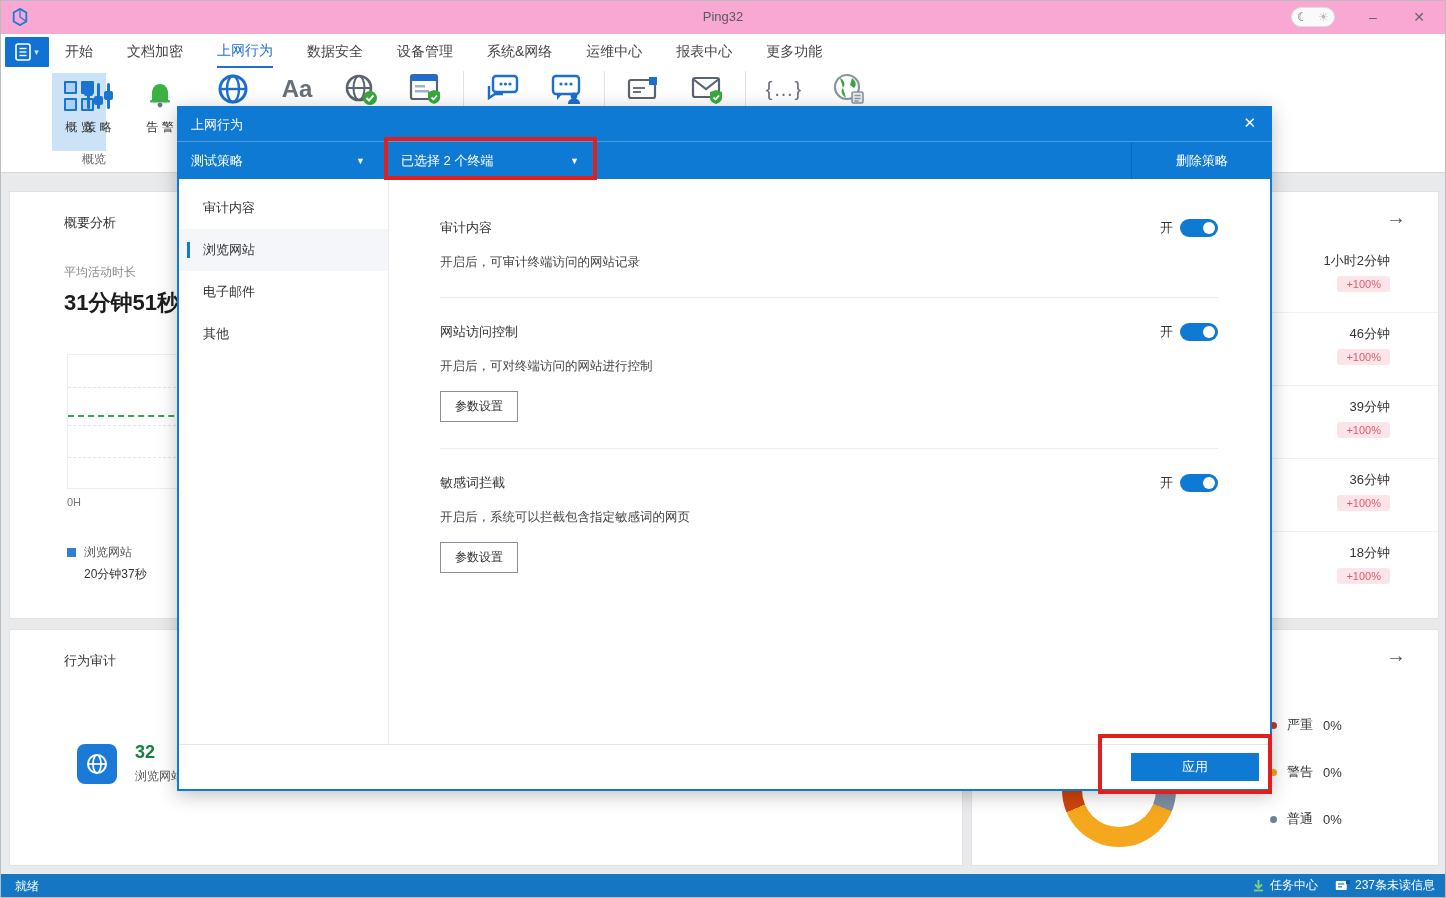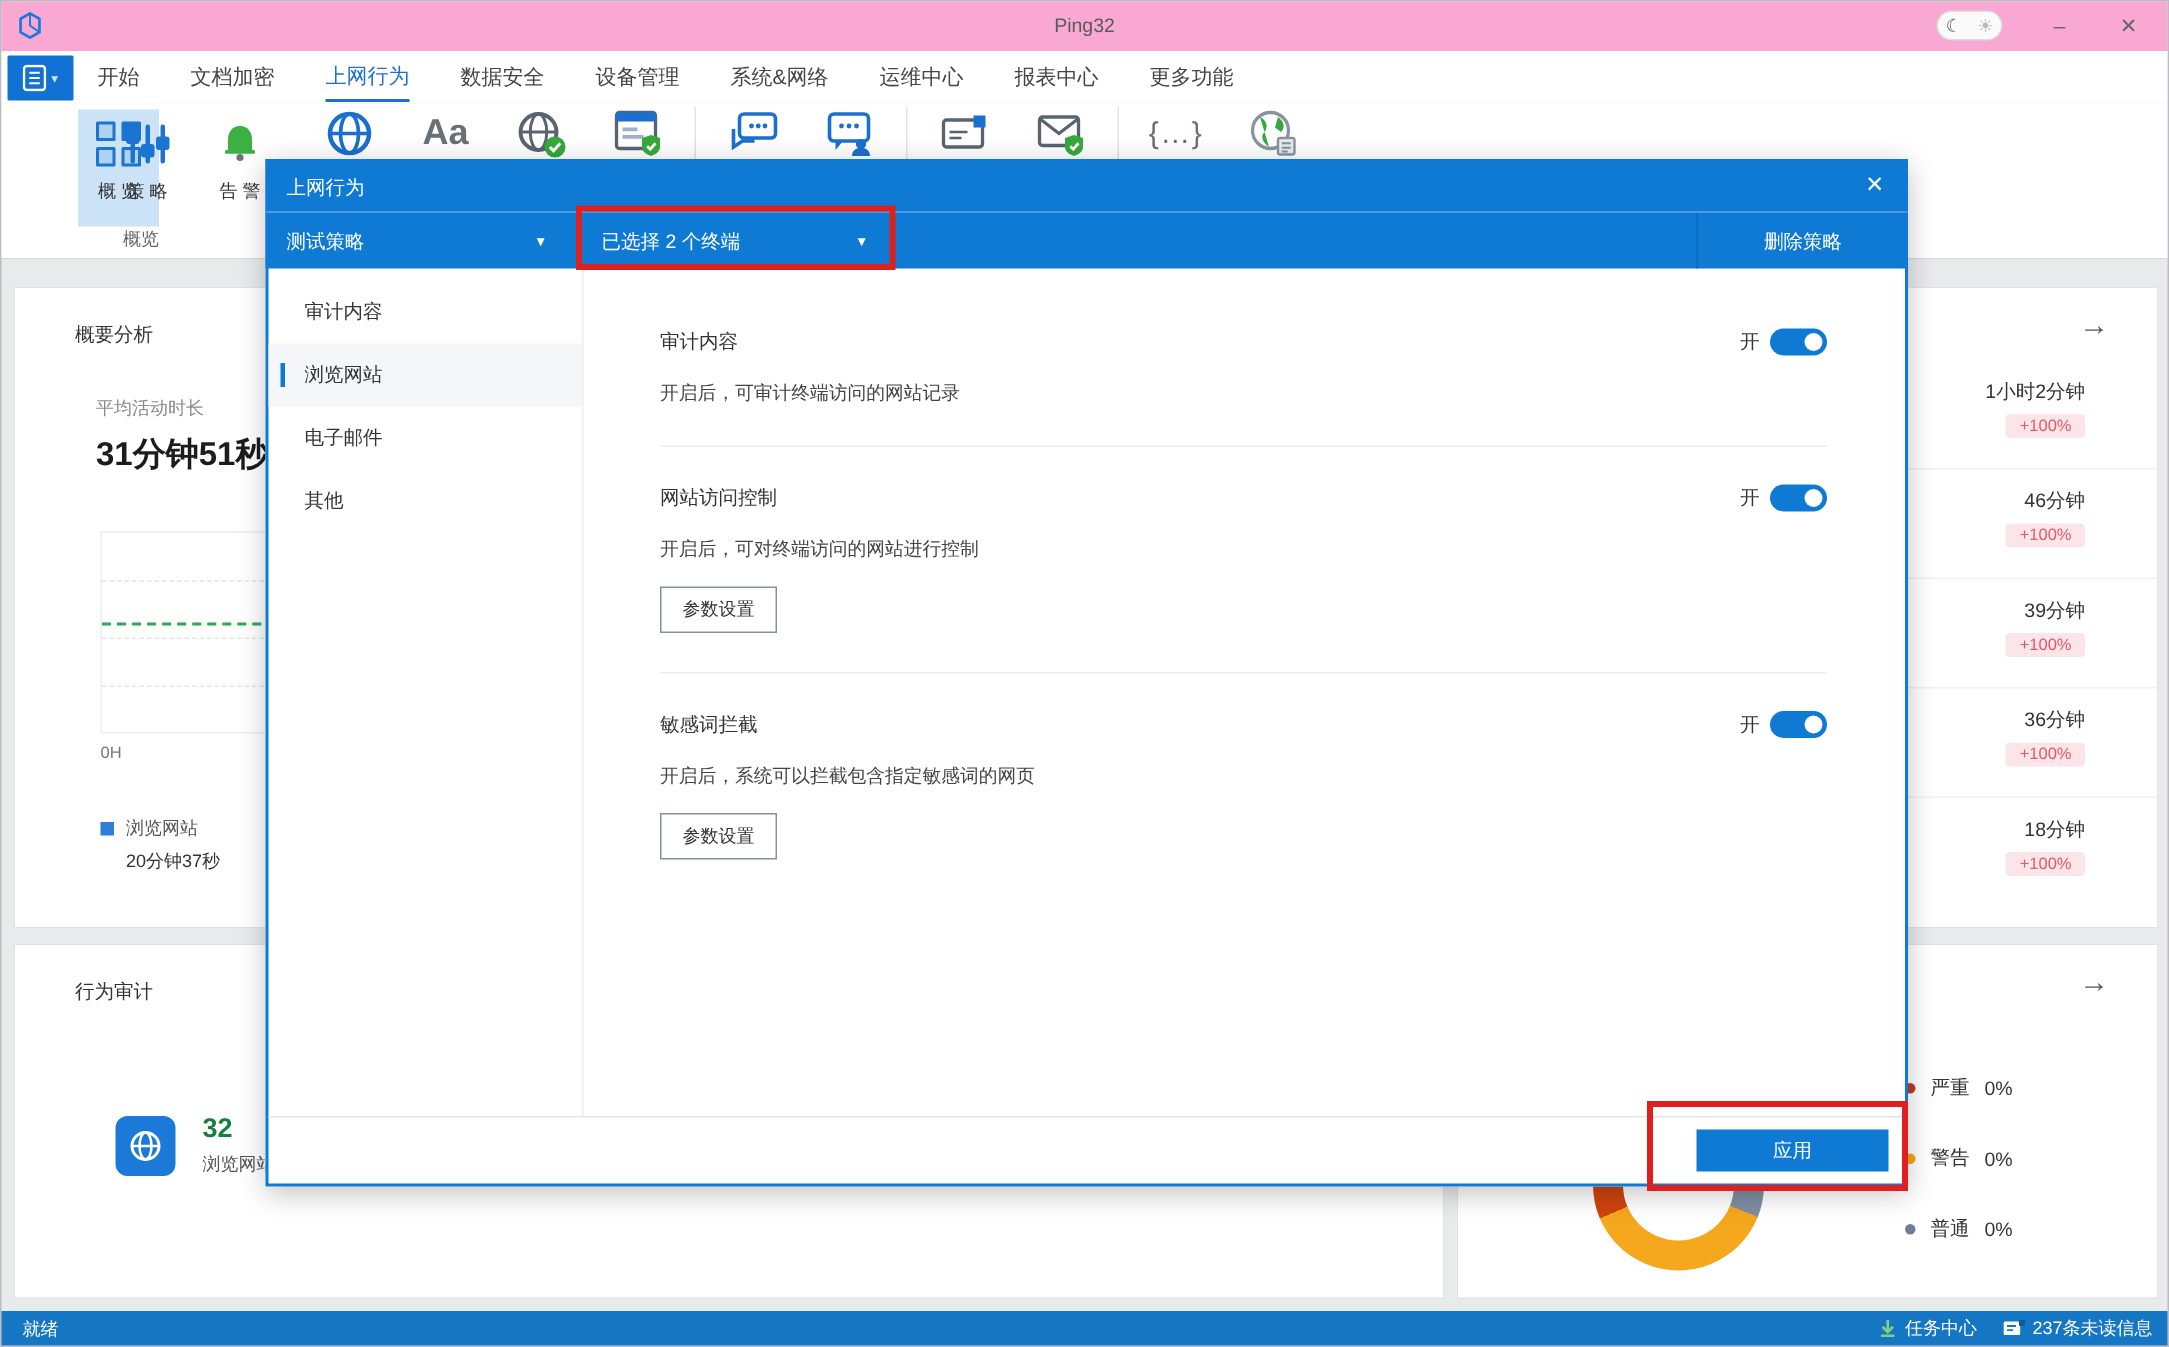--- a/index.html
+++ b/index.html
@@ -37,21 +37,21 @@
   .sliders-icon i:nth-child(2){ left:14px; } .sliders-icon i:nth-child(2)::after{ bottom:4px; }
   .sliders-icon i:nth-child(3){ left:24px; } .sliders-icon i:nth-child(3)::after{ top:8px; }
   .group-label { position:absolute; bottom:4px; left:8px; width:170px; text-align:center; font-size:12px; color:#666; }
   .icon-strip { position:absolute; top:2px; left:200px; display:flex; align-items:flex-start; }
   .tool-icon { width:44px; height:36px; margin:0 10px; display:flex; align-items:center; justify-content:center; }
   .strip-div { width:1px; height:70px; background:#e3e3e3; margin:0 6px; }
   .aa-glyph { font-size:24px; color:#6a7077; font-weight:bold; }
   .brace-glyph { font-size:20px; color:#6a7077; letter-spacing:1px; }
   
   .card { position:absolute; background:#fff; border:1px solid #e2e2e2; }
-  .card-title { position:absolute; left:40px; top:22px; font-size:13px; color:#333; }
+  .card-title { position:absolute; left:54px; top:22px; font-size:13px; color:#333; }
   .arrow-link { position:absolute; right:32px; top:14px; font-size:20px; color:#555; }
   
   .avg-label { position:absolute; left:54px; top:72px; font-size:12px; color:#8a8a8a; }
   .avg-value { position:absolute; left:54px; top:96px; font-size:22px; font-weight:bold; color:#1c1c1c; }
   .mini-chart { position:absolute; left:57px; top:162px; width:880px; height:135px; border:1px solid #ededed; }
   .grid-dash { position:absolute; left:0; right:0; border-top:1px dashed #e4e4e4; }
   .green-dash { position:absolute; left:0; right:0; border-top:2px dashed #2fa84f; }
   .x-label { position:absolute; left:57px; top:304px; font-size:11px; color:#777; }
   .legend-row { position:absolute; left:57px; top:352px; font-size:12px; color:#555; display:flex; align-items:center; gap:8px; }
   .legend-sq { width:9px; height:9px; background:#2f7ed8; }

